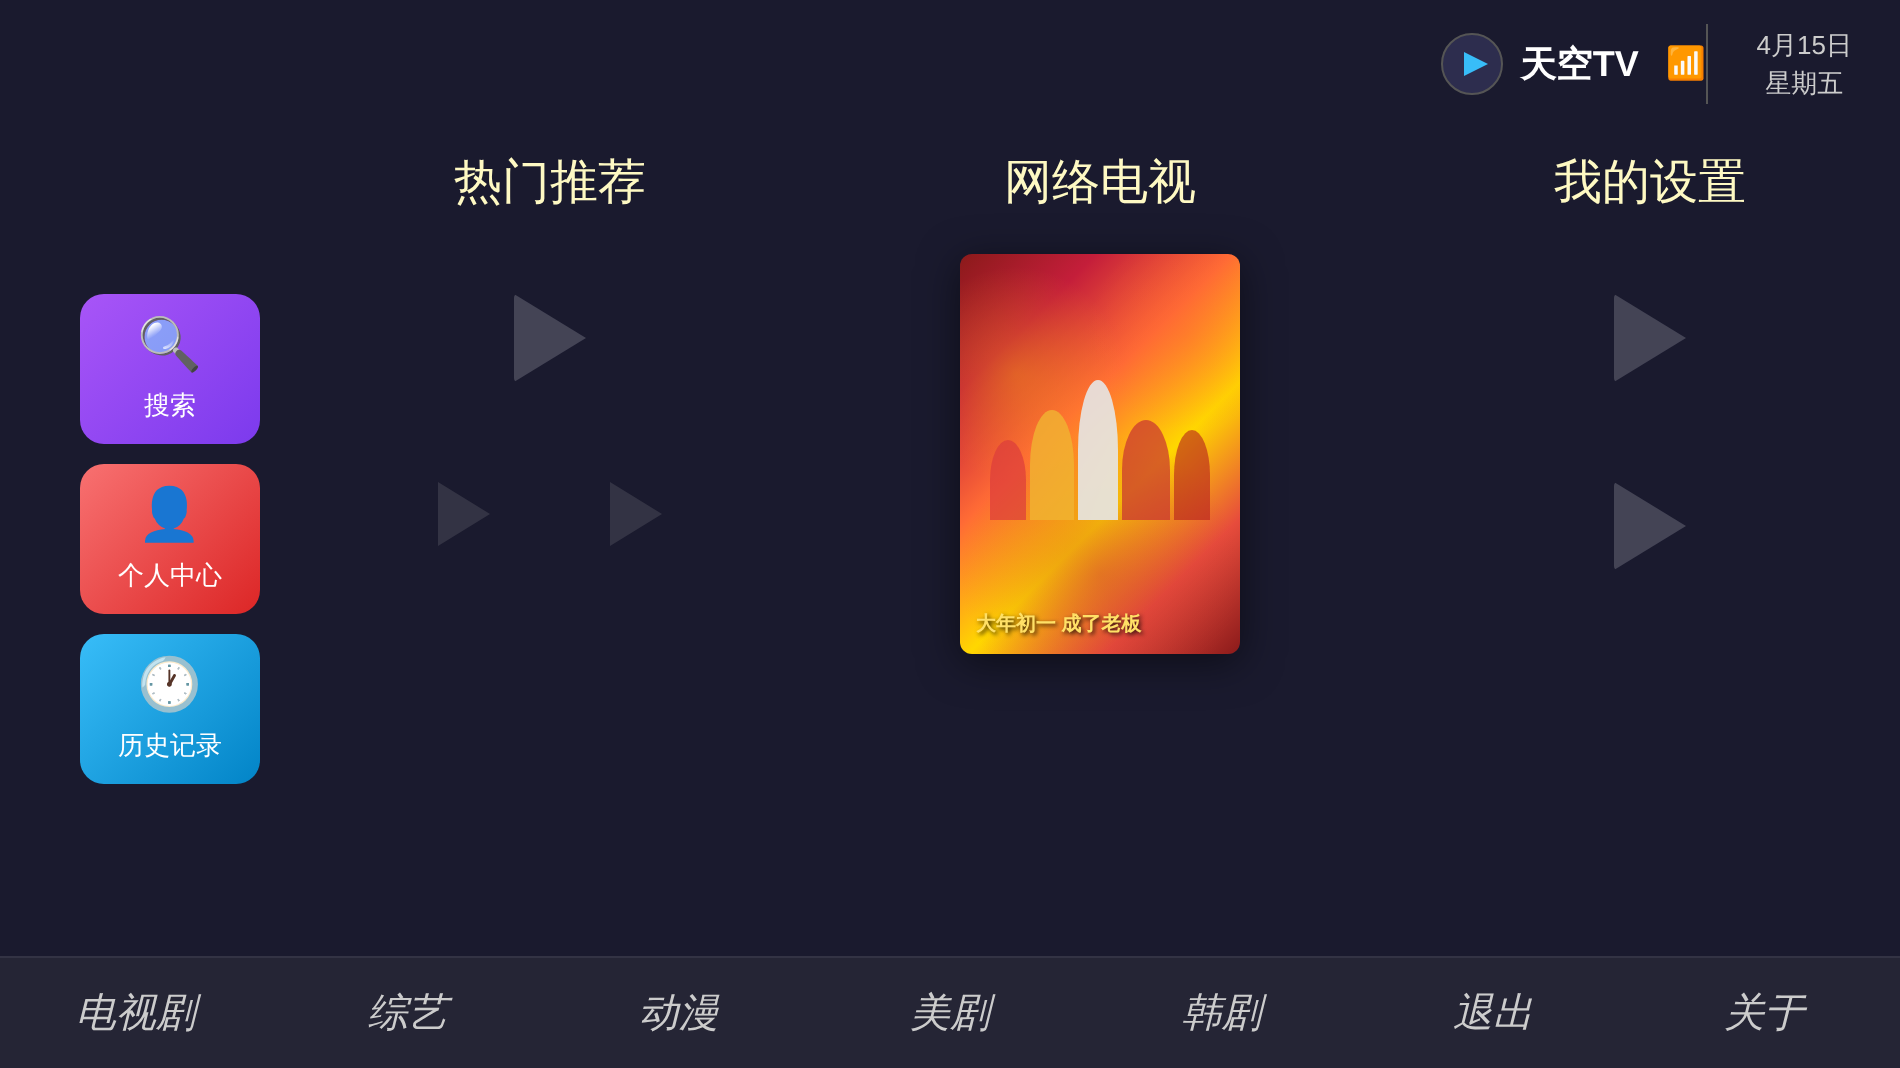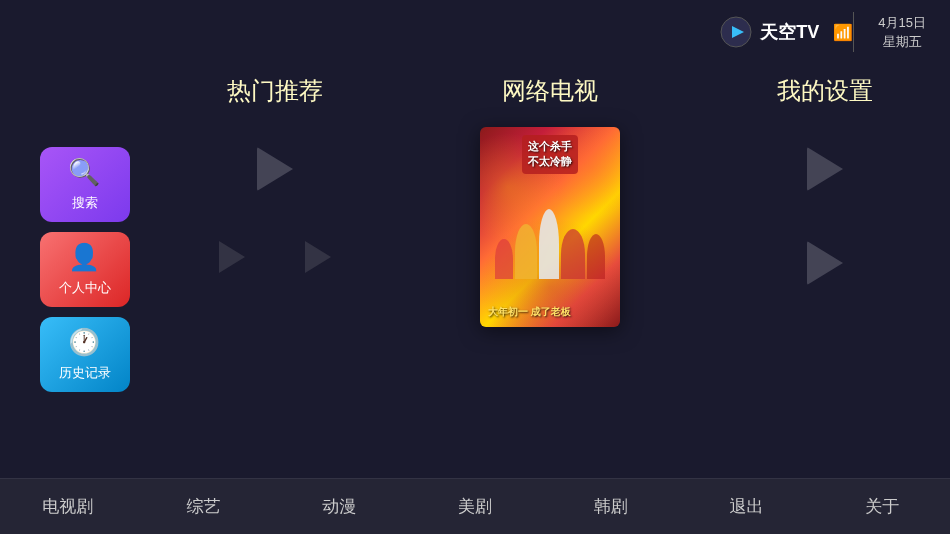--- a/index.html
+++ b/index.html
@@ -177,24 +177,25 @@
       background: #252535;
       display: flex;
       flex-direction: row;
       align-items: center;
       justify-content: space-around;
       border-top: 1px solid #333344;
     }
     .nav-item {
       flex: 1;
       text-align: center;
-      font-size: 17px;
+      font-size: 20px;
       color: #cccccc;
       cursor: pointer;
       padding: 10px 0;
+      font-style: italic;
     }
 
     
     .logo-svg { width: 32px; height: 32px; }
 
     
     .play-tri {
       width: 0;
       height: 0;
       border-top: 22px solid transparent;
@@ -269,26 +270,20 @@
           <div class="play-tri-sm"></div>
         </div>
       </div>
     </div>
 
     <div class="col-network">
       <span class="column-title">网络电视</span>
       <div class="movie-poster">
         <div class="poster-decorations"></div>
         <div class="poster-overlay">
-          <div style="text-align:center;">
-            <div style="background:rgba(180,30,30,0.85); border-radius:4px; padding:4px 6px; display:inline-block;">
-              <div class="poster-title-cn">这个杀手</div>
-              <div class="poster-title-cn">不太冷静</div>
-            </div>
-          </div>
           <div style="display:flex; flex-direction:column; align-items:center; flex:1; justify-content:center; gap:4px;">
 
             <div style="display:flex; justify-content:center; align-items:flex-end; gap:2px; margin-top:10px;">
               <div style="width:18px;height:40px;background:rgba(220,60,60,0.7);border-radius:50% 50% 0 0;"></div>
               <div style="width:22px;height:55px;background:rgba(240,180,50,0.8);border-radius:50% 50% 0 0;"></div>
               <div style="width:20px;height:70px;background:rgba(230,230,230,0.9);border-radius:50% 50% 0 0;"></div>
               <div style="width:24px;height:50px;background:rgba(200,50,50,0.7);border-radius:50% 50% 0 0;"></div>
               <div style="width:18px;height:45px;background:rgba(180,30,30,0.6);border-radius:50% 50% 0 0;"></div>
             </div>
           </div>

